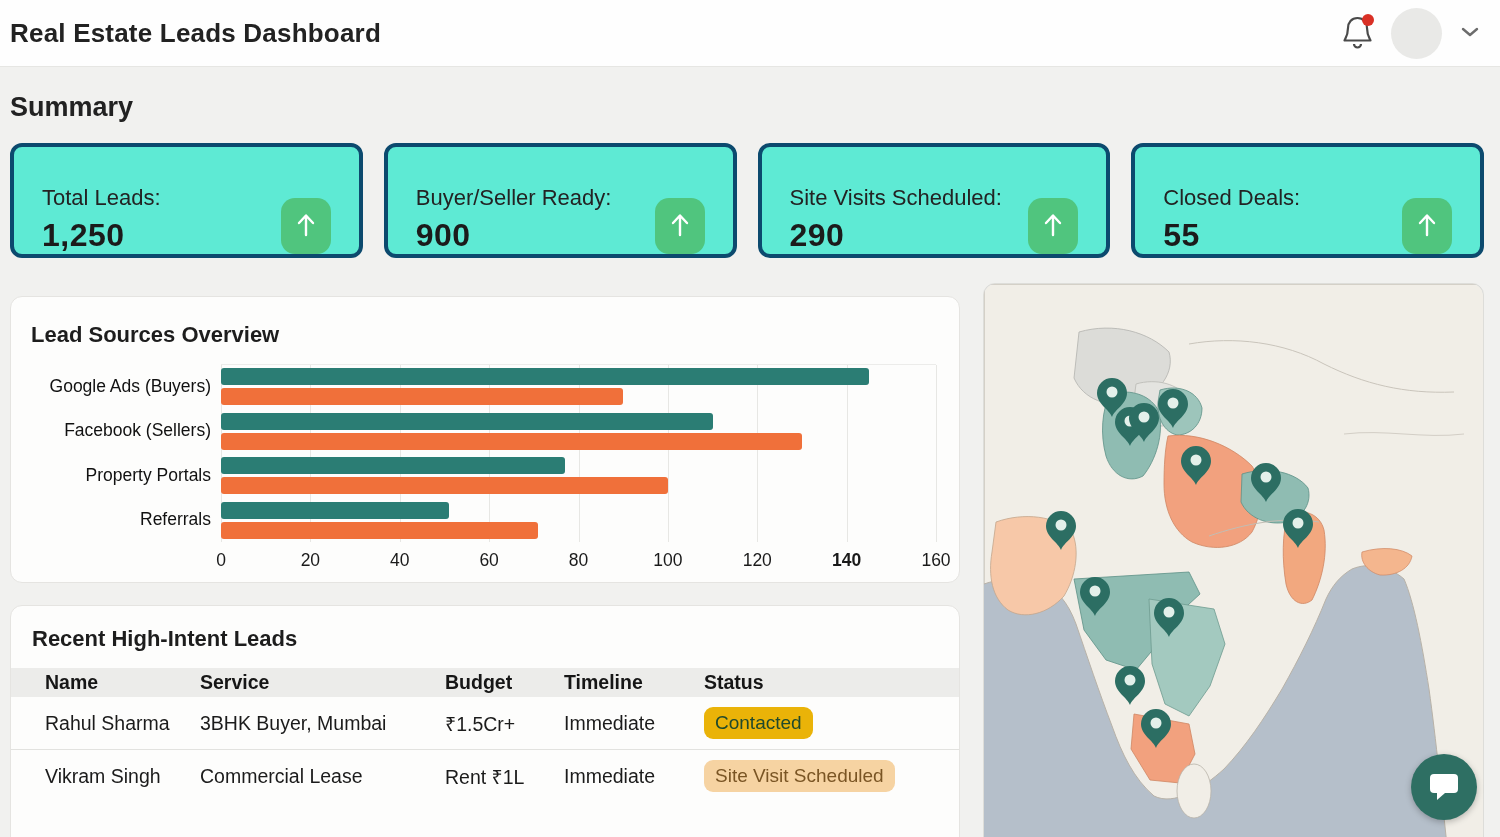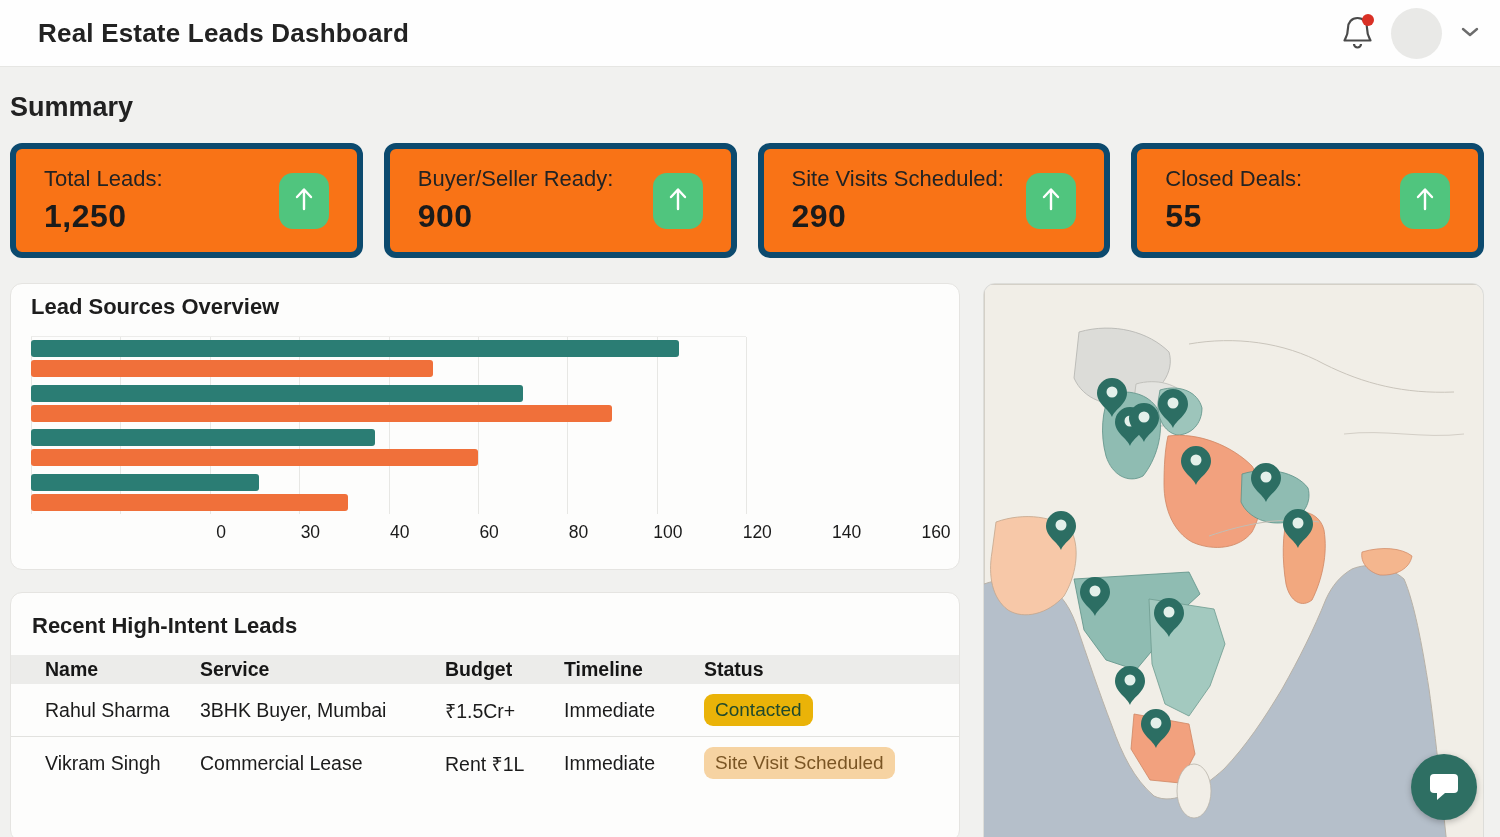--- a/index.html
+++ b/index.html
@@ -8,48 +8,48 @@
     font-family: "Liberation Sans", sans-serif;
     background:#f1f1ef; color:#1b1b1b;
     overflow:hidden; position:relative;
   }
   
   .app-header{
     height:67px; background:#fefefe; border-bottom:1px solid #e6e6e3;
     display:flex; align-items:center; justify-content:space-between;
     padding:0 18px 0 10px;
   }
-  .page-title{ font-size:26px; font-weight:800; letter-spacing:.2px; color:#222;margin-left:28px; }
+  .page-title{ font-size:26px; font-weight:800; letter-spacing:.2px; color:#222; }
   .header-right{ display:flex; align-items:center; gap:16px; }
   .bell-btn{ position:relative; width:36px; height:40px; background:none; border:none; cursor:pointer; }
   .notif-dot{ position:absolute; top:1px; right:1px; width:12px; height:12px; border-radius:50%; background:#d93025; }
   .avatar-btn{ width:51px; height:51px; border-radius:50%; background:#e9e9e7; border:none; cursor:pointer; }
   .chevron-btn{ background:none; border:none; cursor:pointer; padding:2px; }
   
   .main{ padding:0 16px 0 10px; }
   .summary-heading{ font-size:27px; font-weight:800; margin:25px 0 20px 0; color:#222; }
   .cards{ display:flex; gap:21px; }
   .card{
-    flex:1; background:#f97316; border:6px solid #0c4a6e; border-radius:12px;
-    height:115px; display:flex; align-items:center; justify-content:space-between;
+    flex:1; background:#5eead4; border:4px solid #0c4a6e; border-radius:12px;
+    height:115px; display:flex; align-items:flex-end; justify-content:space-between;
     padding:0 28px;
   }
   .card-label{ font-size:22px; color:#232323; }
   .card-value{ font-size:32px; font-weight:800; margin-top:6px; letter-spacing:.5px; }
   .up-btn{
     width:50px; height:56px; border-radius:14px; background:#50c57e; border:none;
     display:flex; align-items:center; justify-content:center; cursor:pointer; flex:none;
   }
   
   .content-row{ display:flex; gap:23px; margin-top:25px; align-items:flex-start; }
   .left-col{ width:950px; display:flex; flex-direction:column; gap:22px; }
   .panel{ background:#fdfdfc; border:1px solid #e5e4e1; border-radius:12px; }
   .panel-heading{ font-size:22px; font-weight:800; color:#1d1d1d; }
   
-  .chart-card{ height:287px; padding:10px 20px; }
+  .chart-card{ height:287px; padding:25px 20px;margin-top:13px; }
   .chart-wrap{ display:flex; margin-top:16px; }
   .cat-labels{ width:190px; height:178px; display:flex; flex-direction:column; }
   .cat-label{
     height:44.5px; display:flex; align-items:center; justify-content:flex-end;
     padding-right:10px; font-size:17.5px; color:#111;
   }
   .plot{ position:relative; width:715px; height:178px; border-top:1px solid #ececea; }
   .gridline{ position:absolute; top:0; bottom:0; width:1px; background:#e7e7e4; }
   .bar-group{ position:absolute; left:0; right:0; display:flex; flex-direction:column; gap:3px; }
   .bar{ height:17px; border-radius:3px; }
@@ -157,20 +157,26 @@
         </button>
     </div>
   </div>
 
   <div class="content-row">
     <div class="left-col">
 
       <section class="panel chart-card">
         <h3 class="panel-heading">Lead Sources Overview</h3>
         <div class="chart-wrap">
+          <div class="cat-labels" id="cat-labels">
+              <div class="cat-label">Google Ads (Buyers)</div>
+              <div class="cat-label">Facebook (Sellers)</div>
+              <div class="cat-label">Property Portals</div>
+              <div class="cat-label">Referrals</div>
+            </div>
           <div class="plot" id="plot">
               <div class="gridline" style="left: 0%;"></div>
               <div class="gridline" style="left: 12.5%;"></div>
               <div class="gridline" style="left: 25%;"></div>
               <div class="gridline" style="left: 37.5%;"></div>
               <div class="gridline" style="left: 50%;"></div>
               <div class="gridline" style="left: 62.5%;"></div>
               <div class="gridline" style="left: 75%;"></div>
               <div class="gridline" style="left: 87.5%;"></div>
               <div class="gridline" style="left: 100%;"></div>
@@ -187,27 +193,27 @@
                 <div class="bar" style="width: 62.5%; background: rgb(240, 112, 58);"></div>
               </div>
               <div class="bar-group" style="top: 136.5px;">
                 <div class="bar" style="width: 31.875%; background: rgb(43, 125, 116);"></div>
                 <div class="bar" style="width: 44.375%; background: rgb(240, 112, 58);"></div>
               </div>
             </div>
         </div>
         <div class="x-axis" id="x-axis">
             <span class="tick" style="left: 0%;">0</span>
-            <span class="tick" style="left: 12.5%;">30</span>
+            <span class="tick" style="left: 12.5%;">20</span>
             <span class="tick" style="left: 25%;">40</span>
             <span class="tick" style="left: 37.5%;">60</span>
             <span class="tick" style="left: 50%;">80</span>
             <span class="tick" style="left: 62.5%;">100</span>
             <span class="tick" style="left: 75%;">120</span>
-            <span class="tick" style="left: 87.5%;">140</span>
+            <span class="tick" style="left: 87.5%; font-weight: bold;">140</span>
             <span class="tick" style="left: 100%;">160</span>
           </div>
       </section>
 
       <section class="panel table-card">
         <h3 class="panel-heading">Recent High-Intent Leads</h3>
         <table>
           <colgroup>
               <col style="width:189px">
               <col style="width:245px">

